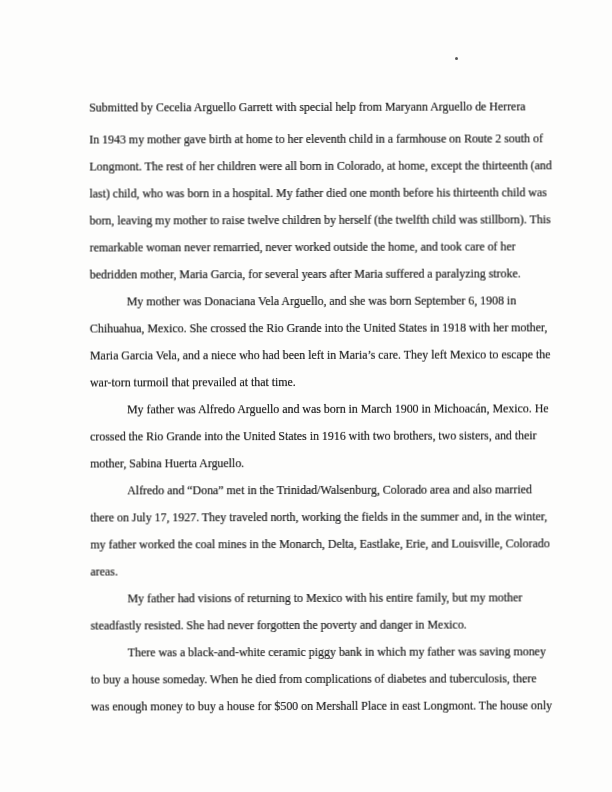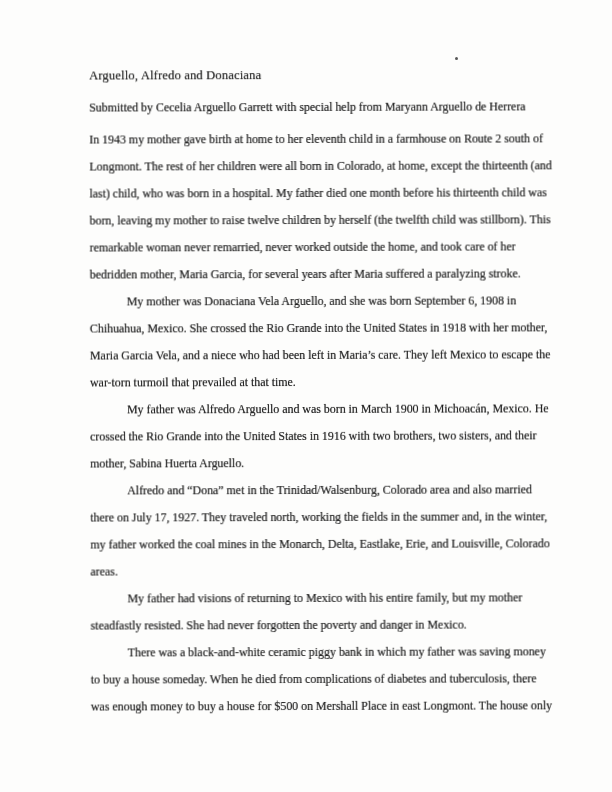--- a/index.html
+++ b/index.html
@@ -62,21 +62,20 @@
     border-radius: 50%;
   }
   .speck-1 { left: 455px; top: 57px;  width: 3px; height: 3px; opacity: 0.85; }
   .speck-2 { left: 523px; top: 681px; width: 2px; height: 2px; opacity: 0.7; }
 </style>
 </head>
 <body>
 
 <div class="page">
   <div class="scan-layer">
-    <div class="doc-title">Arguello, Alfredo and Donaciana</div>
     <div class="doc-byline">Submitted by Cecelia Arguello Garrett with special help from Maryann Arguello de Herrera</div>
     <div class="doc-body">
         <div class="line">In 1943 my mother gave birth at home to her eleventh child in a farmhouse on Route 2 south of</div>
         <div class="line">Longmont. The rest of her children were all born in Colorado, at home, except the thirteenth (and</div>
         <div class="line">last) child, who was born in a hospital. My father died one month before his thirteenth child was</div>
         <div class="line">born, leaving my mother to raise twelve children by herself (the twelfth child was stillborn). This</div>
         <div class="line">remarkable woman never remarried, never worked outside the home, and took care of her</div>
         <div class="line">bedridden mother, Maria Garcia, for several years after Maria suffered a paralyzing stroke.</div>
         <div class="line indent">My mother was Donaciana Vela Arguello, and she was born September 6, 1908 in</div>
         <div class="line">Chihuahua, Mexico. She crossed the Rio Grande into the United States in 1918 with her mother,</div>

